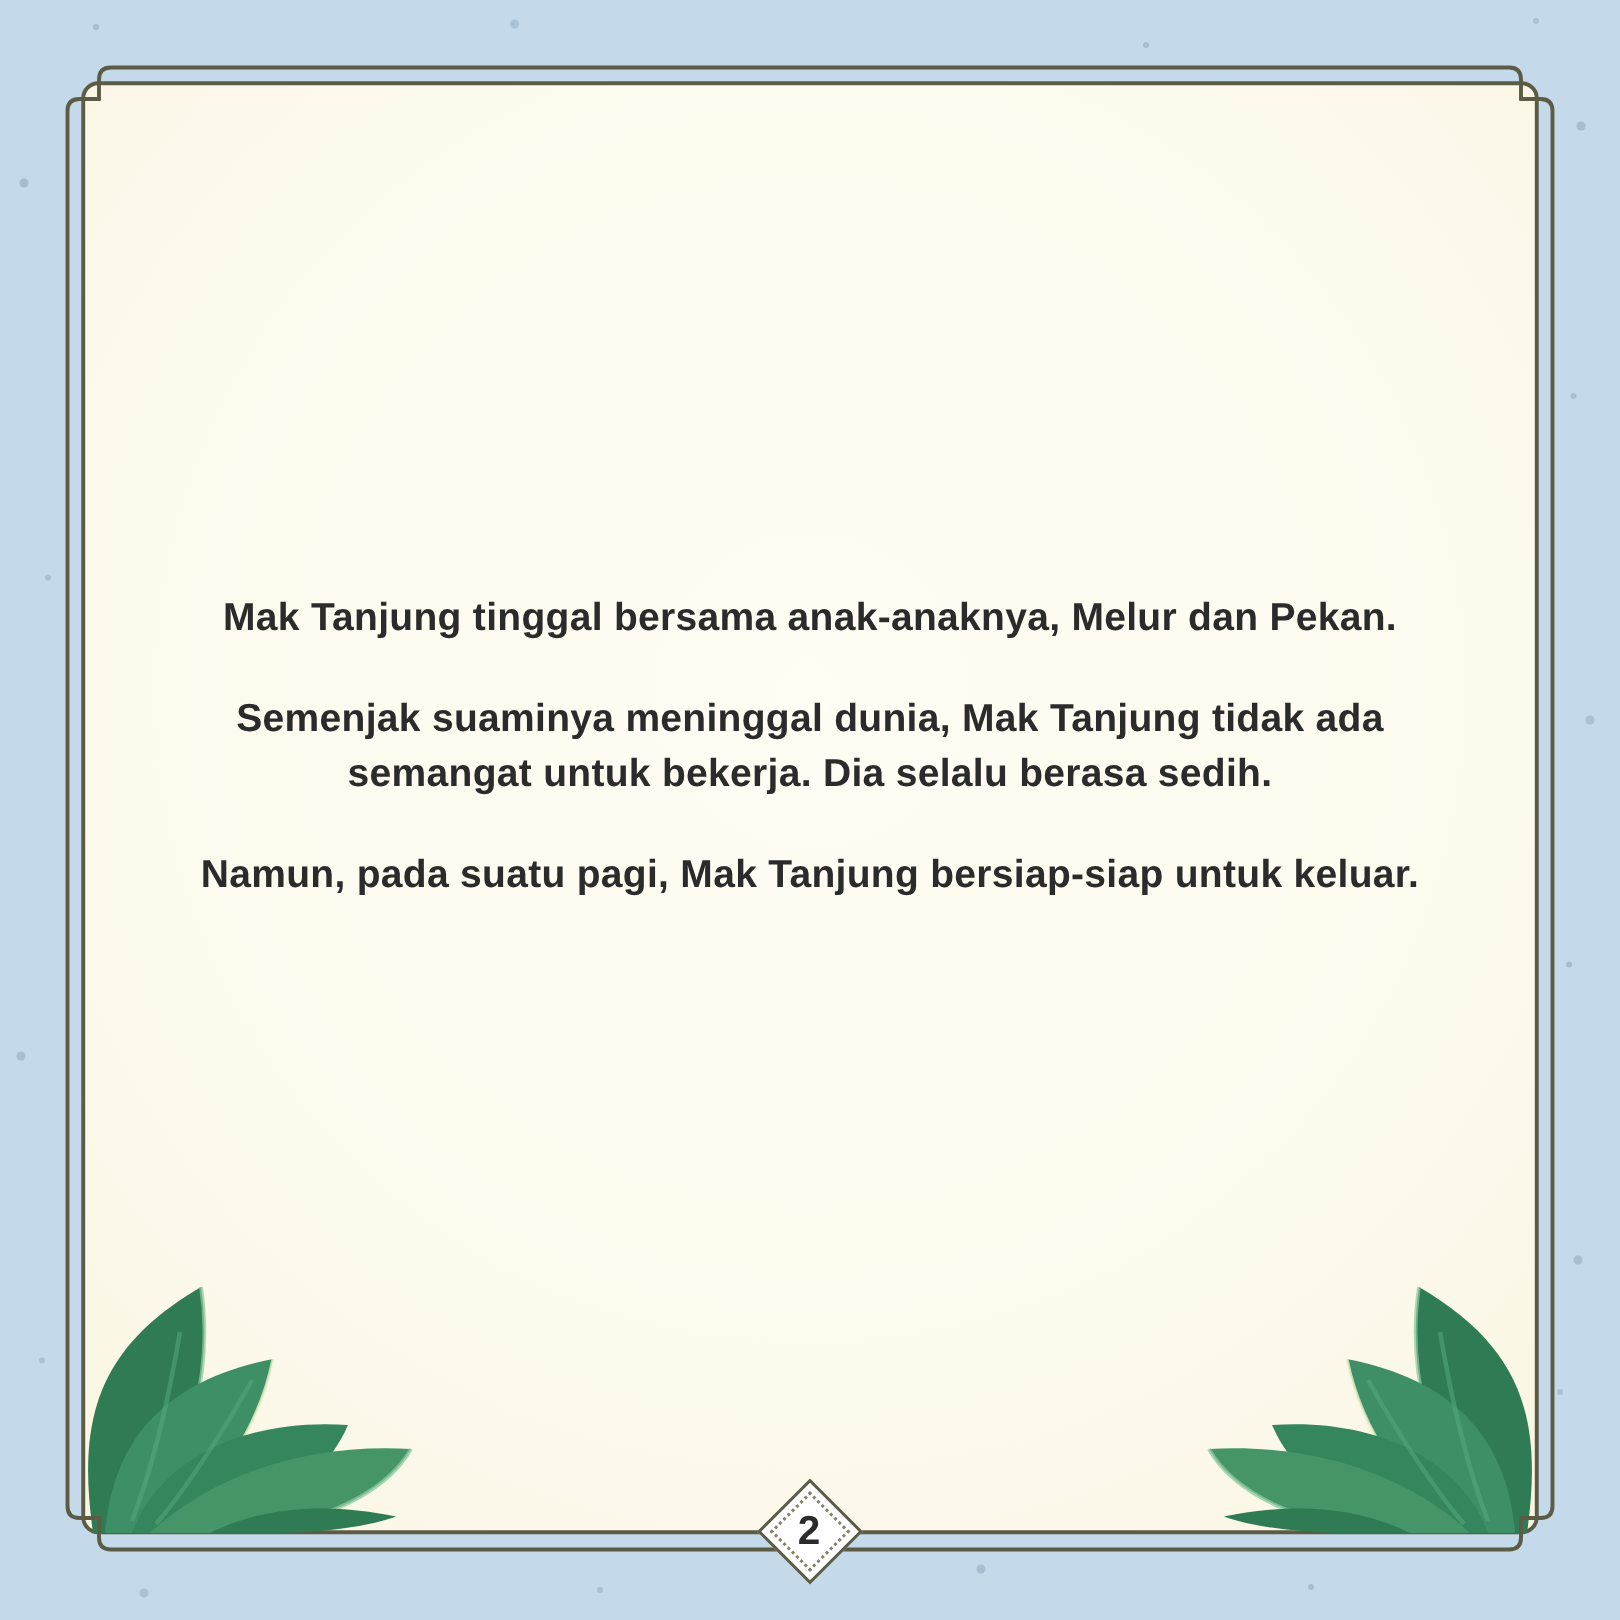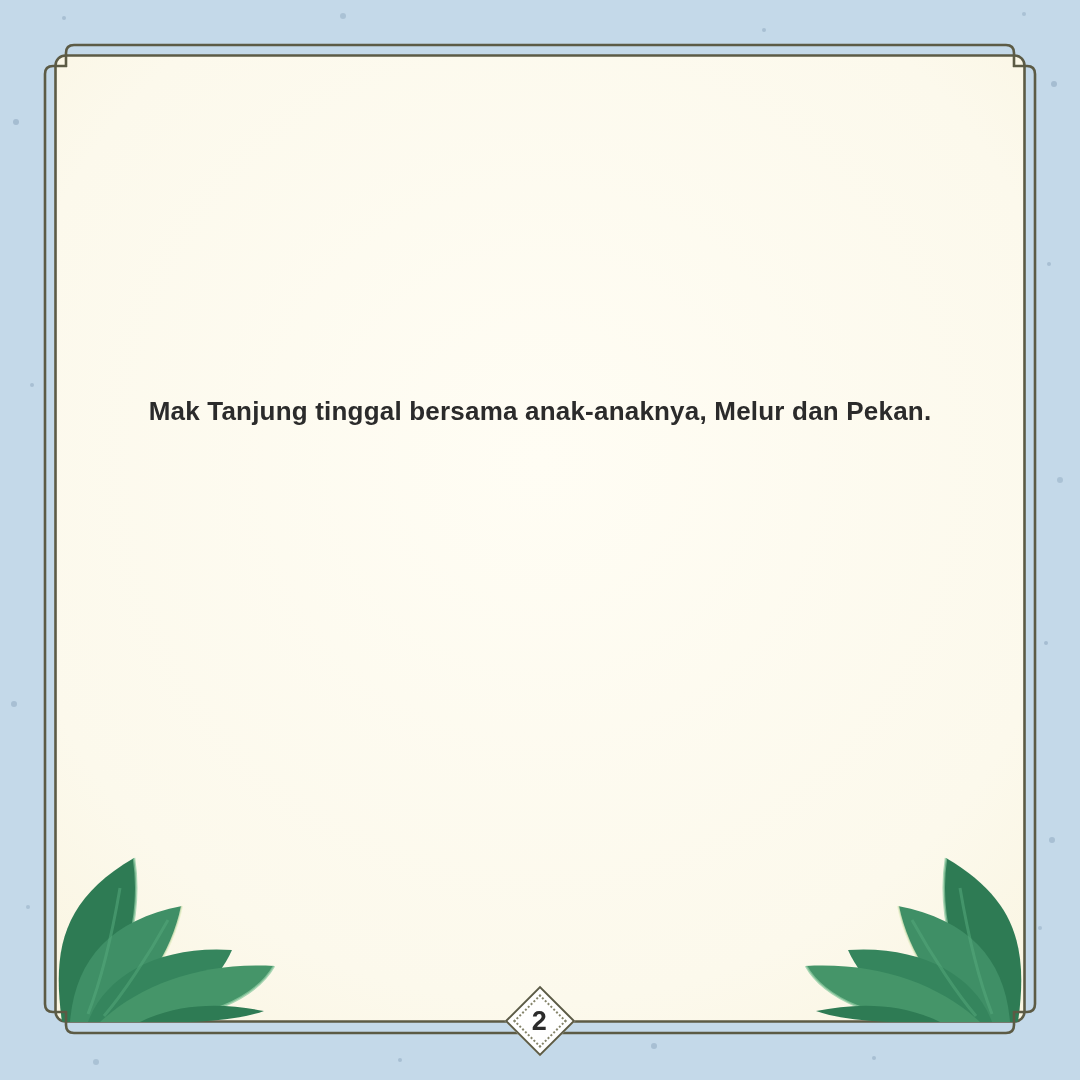--- a/index.html
+++ b/index.html
@@ -105,20 +105,23 @@
     <g fill="none" stroke="#5c5b45" stroke-width="2.6">
       <path d="M66,67 V53 Q66,45 74,45 H1006 Q1014,45 1014,53 V67"></path>
       <path d="M67,66 H53 Q45,66 45,74 V1004 Q45,1012 53,1012 H67"></path>
       <path d="M1013,66 H1027 Q1035,66 1035,74 V1004 Q1035,1012 1027,1012 H1013"></path>
       <path d="M66,1011 V1025 Q66,1033 74,1033 H1006 Q1014,1033 1014,1025 V1011"></path>
     </g>
   </svg>
 
   <div class="text-block">
     <p>Mak Tanjung tinggal bersama anak-anaknya, Melur dan Pekan.</p>
+    <p>Semenjak suaminya meninggal dunia, Mak Tanjung tidak ada
+semangat untuk bekerja. Dia selalu berasa sedih.</p>
+    <p>Namun, pada suatu pagi, Mak Tanjung bersiap-siap untuk keluar.</p>
   </div>
 
   <div class="page-badge">
     <div class="badge-inner">
       <span class="badge-num">2</span>
     </div>
   </div>
 
 </div>
 

